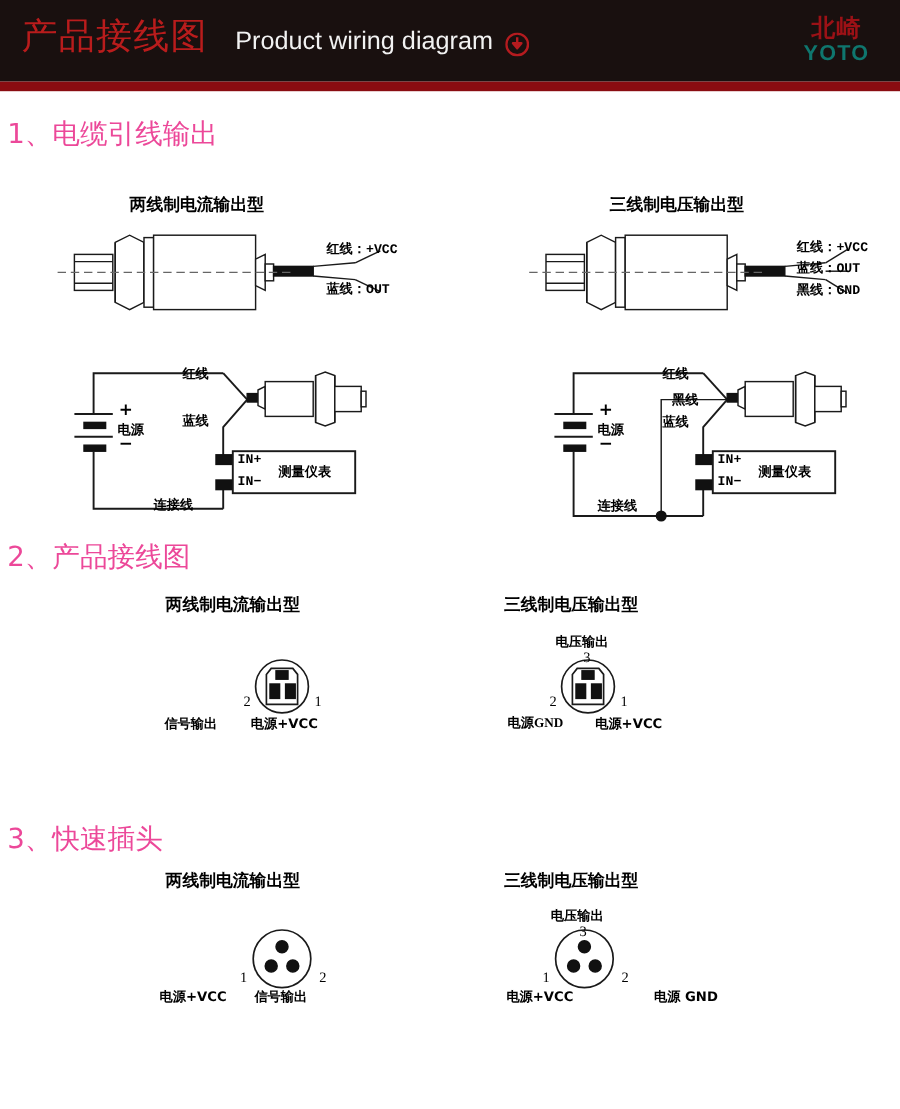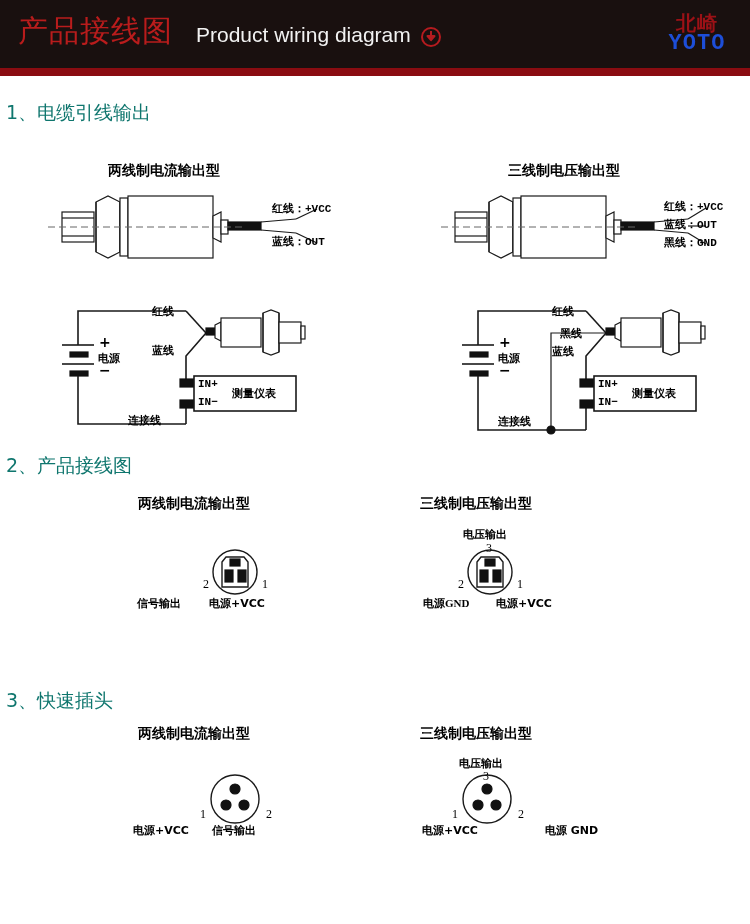--- a/index.html
+++ b/index.html
@@ -33,29 +33,29 @@
   }
   .brand{
     position:absolute;right:14px;top:12px;width:78px;text-align:center;
   }
   .brand-cn{
     font-family:"DejaVu Sans",sans-serif;
     font-size:20px;line-height:22px;color:#9c1116;font-weight:700;
     letter-spacing:1px;
   }
   .brand-en{
-    font-family:Liberation Mono, monospace;
-    font-size:22px;line-height:20px;color:#1d4ed8;font-weight:700;
+    font-family:Liberation Sans, sans-serif;
+    font-size:18px;line-height:20px;color:#0f766e;font-weight:700;
     letter-spacing:1px;
   }
   
   .sec-head{
     position:absolute;left:6px;
     font-family:"DejaVu Sans",sans-serif;
-    font-size:19px;line-height:20px;color:#0f766e;font-weight:400;
+    font-size:23px;line-height:20px;color:#ec4899;font-weight:400;
   }
   
   .sub-title{
     position:absolute;
     font-family:Liberation Sans, sans-serif;
     font-size:14px;line-height:17px;font-weight:700;color:#000;
     white-space:nowrap;
   }
   
   .lbl{

